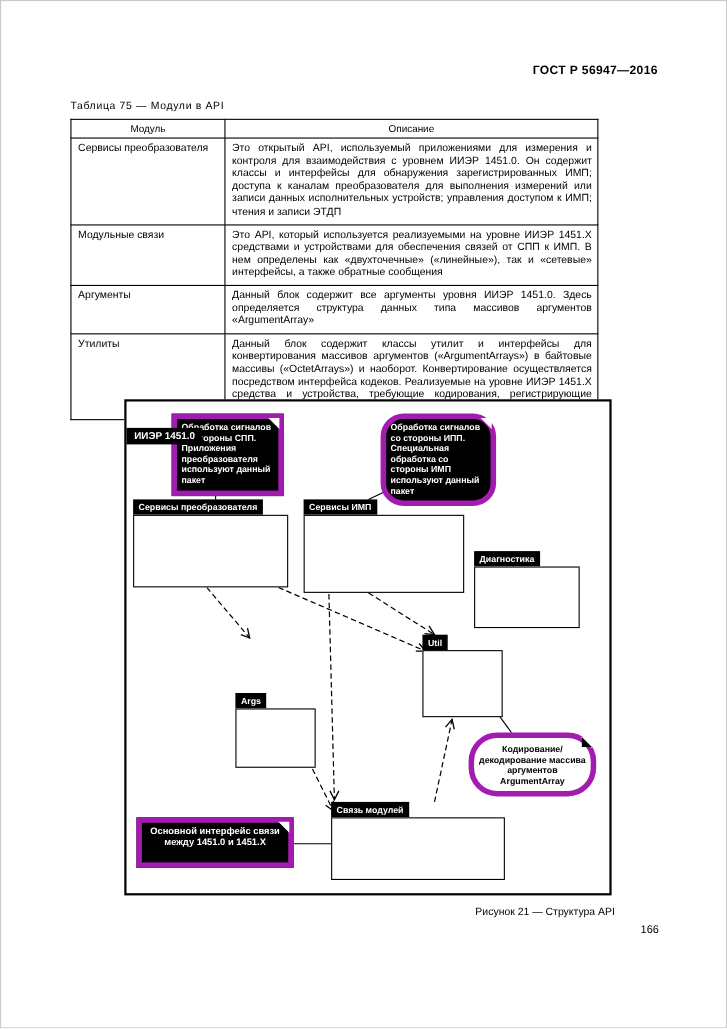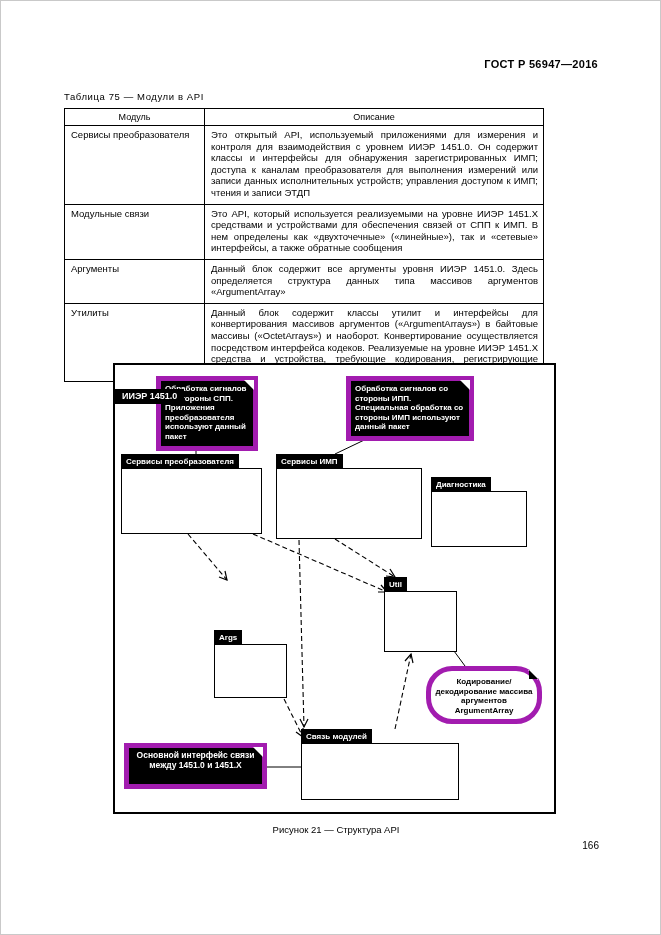--- a/index.html
+++ b/index.html
@@ -27,32 +27,32 @@
   .pkg-tab { width:max-content; background:#000; color:#fff; font-size:8px; font-weight:bold; padding:2.5px 5px; }
   .pkg-body { background:#fff; border:1.5px solid #000; }
 
   .note { position:absolute; z-index:4; border:5px solid #a21caf; font-size:8px; font-weight:bold; line-height:9.6px; padding:3px 4px 4px; }
   .note.dark { background:#000; color:#fff; }
   .note.light { background:#fff; color:#000; text-align:center; }
   .fold { position:absolute; top:-1px; right:-1px; width:0; height:0; border-top:10px solid #fff; border-left:10px solid transparent; }
   .note.light .flap { position:absolute; top:-1px; right:-1px; width:0; height:0; border-bottom:9px solid #000; border-right:9px solid transparent; }
 
   #note-spp  { left:43px;  top:27px;  width:102px; }
-  #note-ipp  { left:233px; top:27px;  width:128px; }
+  #note-ipp  { left:233px; top:27px;  width:105px;border-radius:21px; }
   #note-codec{ left:313px; top:317px; width:116px; min-height:54px; padding-top:6px;border-radius:26px; }
   #note-main { left:11px;  top:394px; width:143px; min-height:46px; text-align:center; font-size:8.5px; }
 
   #pkg-transducer  { left:8px;   top:105px; }  #pkg-transducer  .pkg-body { width:141px; height:66px; }
   #pkg-tim         { left:163px; top:105px; }  #pkg-tim         .pkg-body { width:146px; height:71px; }
-  #pkg-diagnostics { left:318px; top:128px; }  #pkg-diagnostics .pkg-body { width:96px;  height:56px; }
+  #pkg-diagnostics { left:318px; top:152px; }  #pkg-diagnostics .pkg-body { width:96px;  height:56px; }
   #pkg-args        { left:101px; top:233px;margin-top:48px; }  #pkg-args        .pkg-body { width:73px;  height:54px; }
   #pkg-util        { left:271px; top:228px; }  #pkg-util        .pkg-body { width:73px;  height:61px; }
   #pkg-module      { left:188px; top:380px; }  #pkg-module      .pkg-body { width:158px; height:57px; }
 
-  .figure-caption { position:absolute; top:823px; left:112px; width:446px; text-align:center; font-size:9.5px; }
+  .figure-caption { position:absolute; top:823px; left:112px; width:446px; text-align:right; font-size:9.5px; }
   .page-number { position:absolute; top:839px; right:61px; font-size:10px; }
 </style>
 </head>
 <body>
 
 <div class="page">
 
   <div class="doc-header">ГОСТ Р 56947—2016</div>
 
   <div class="table-caption">Таблица 75 — Модули в API</div>

